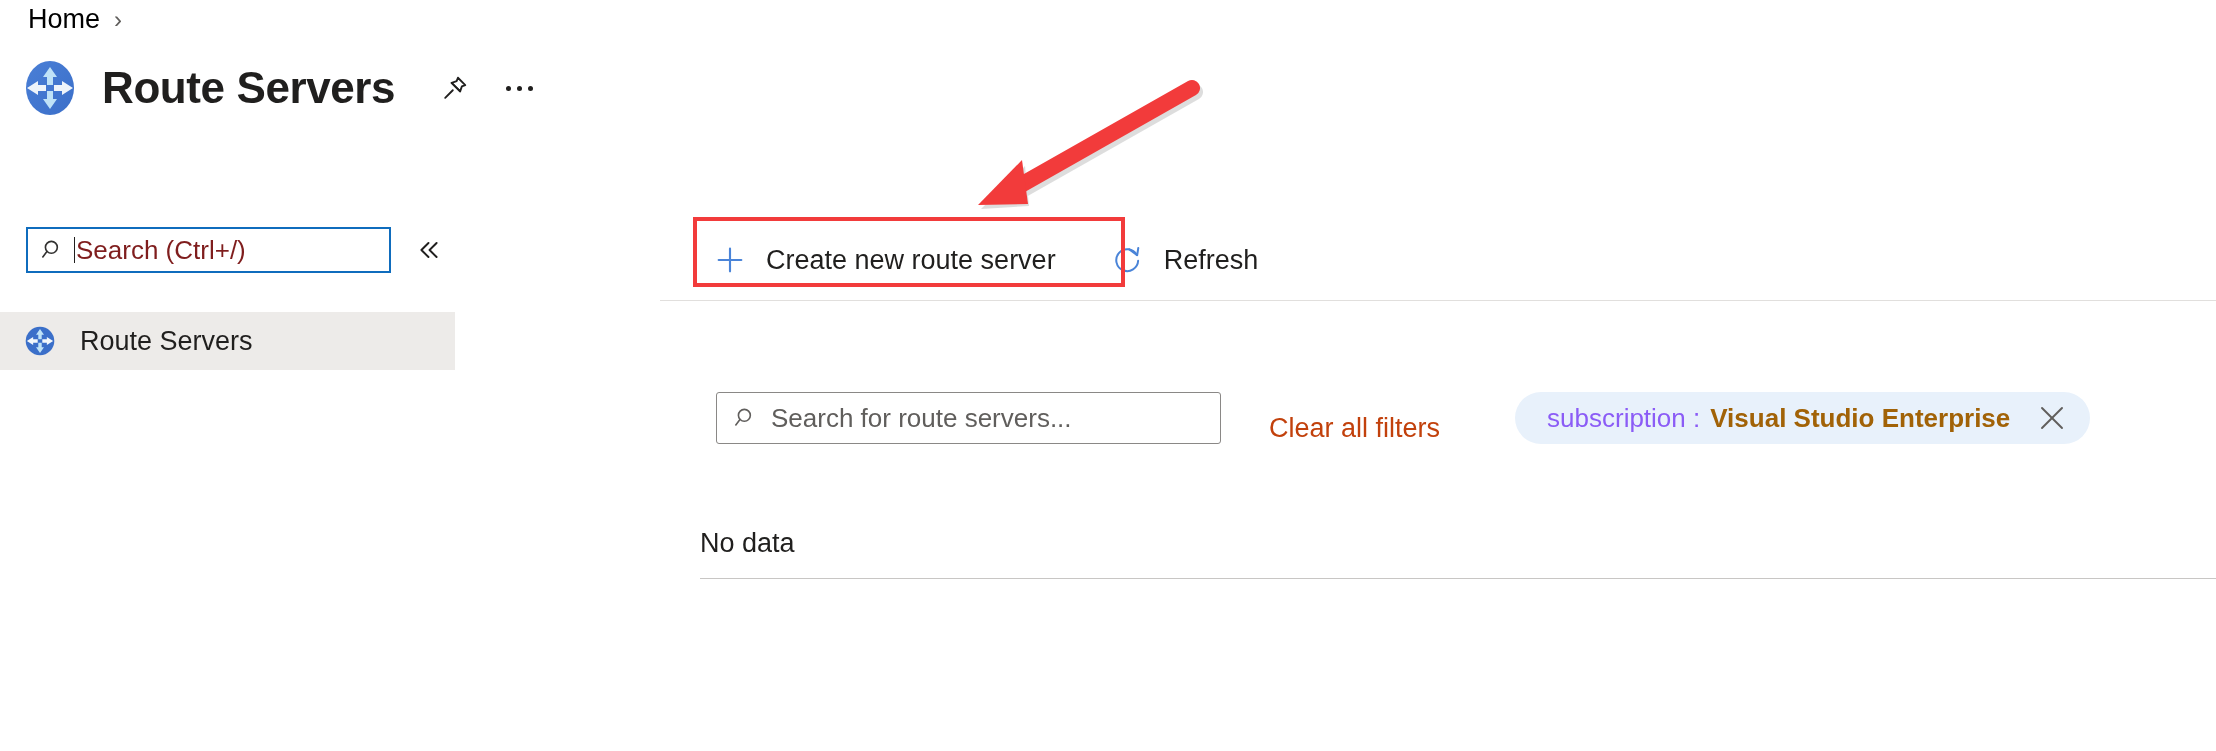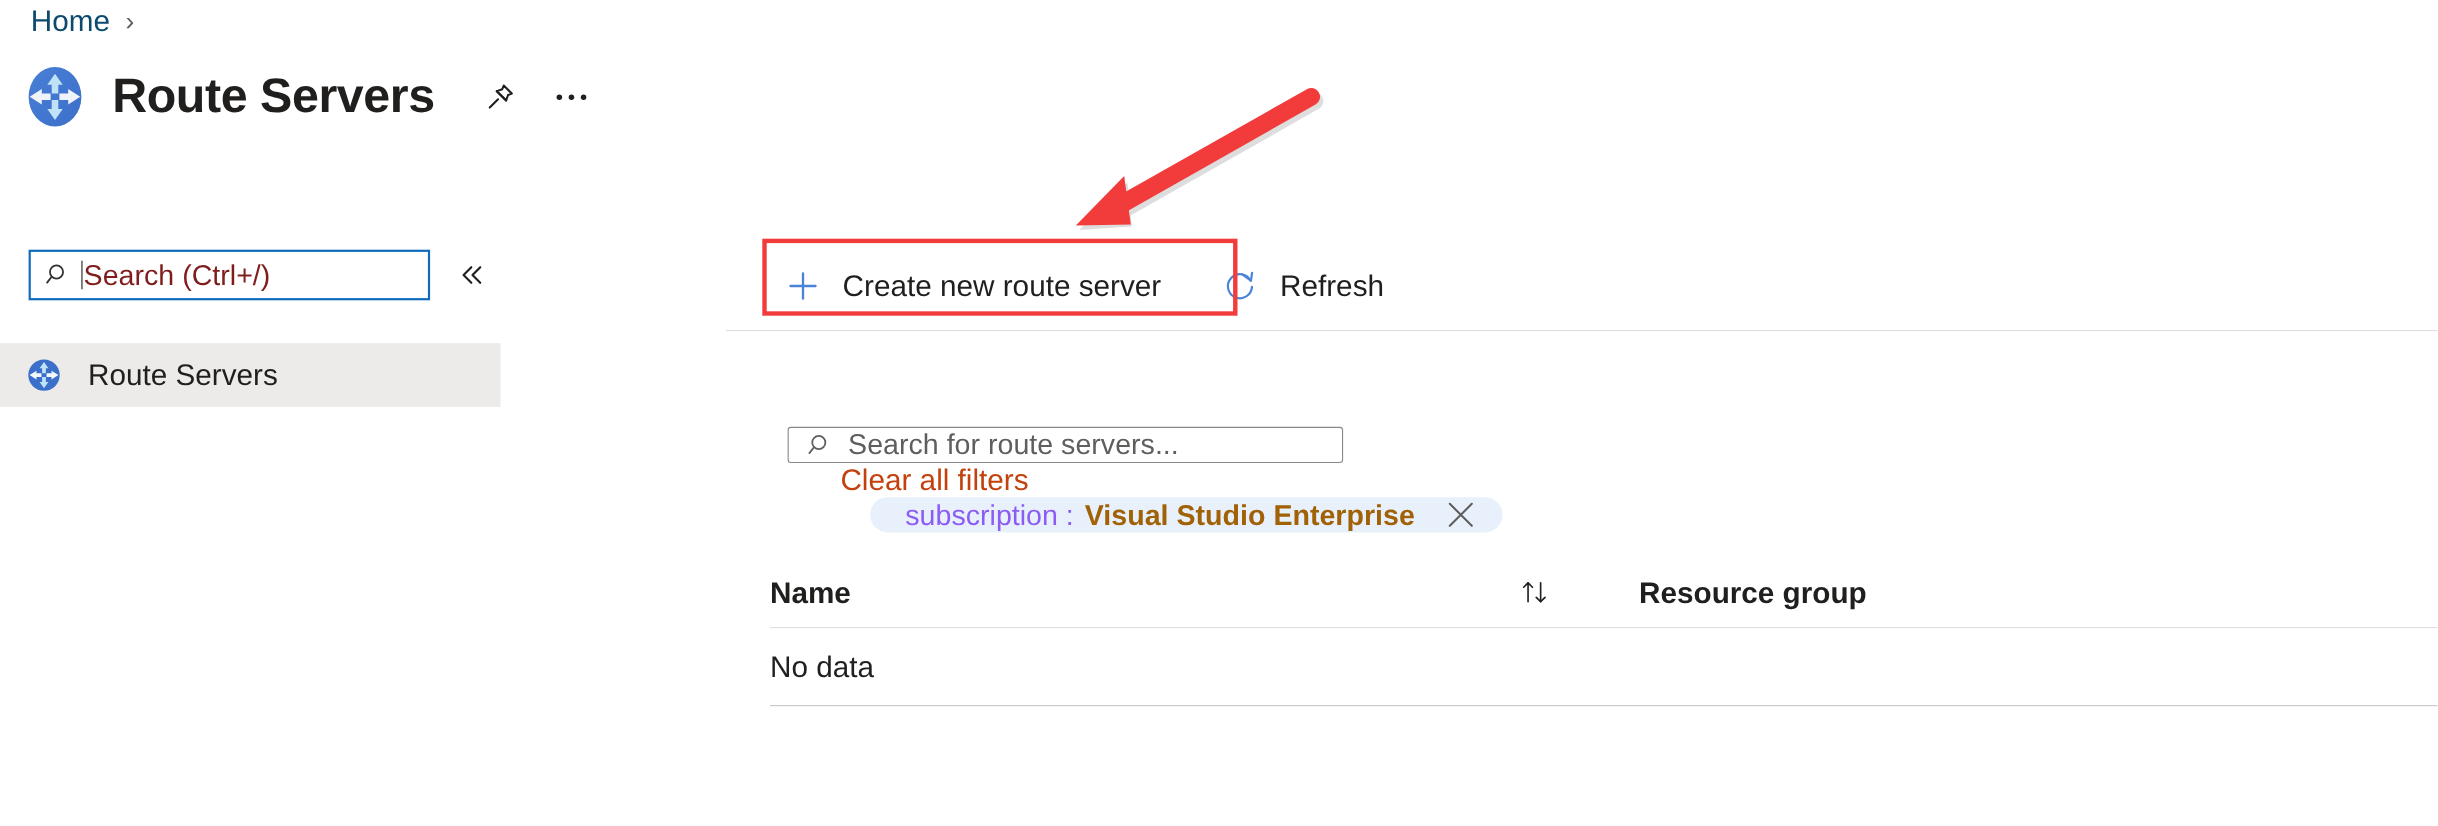--- a/index.html
+++ b/index.html
@@ -22,21 +22,21 @@
     position: absolute;
     left: 28px;
     top: 6px;
     display: flex;
     align-items: center;
     gap: 14px;
     font-size: 27px;
     line-height: 1;
   }
   #breadcrumb .crumb-link {
-    color: #0c4a6e;
+    color: #000000;
     cursor: pointer;
   }
   #breadcrumb .crumb-sep {
     color: #605e5c;
     font-size: 24px;
     font-weight: 300;
   }
 
   
   #title-row {
@@ -209,22 +209,21 @@
     background: #e1dfdd;
   }
 
   
   #filter-row {
     position: absolute;
     left: 716px;
     top: 388px;
     height: 56px;
     display: flex;
-    align-items: flex-start;
-    flex-direction: column;
+    align-items: flex-end;
   }
   #list-search-wrap {
     width: 505px;
     height: 52px;
     border: 1px solid #8a8886;
     border-radius: 3px;
     background: #ffffff;
     display: flex;
     align-items: center;
     box-sizing: border-box;
@@ -468,32 +467,20 @@
     <span id="pill-close">
       <svg viewBox="0 0 24 24" width="30" height="30" xmlns="http://www.w3.org/2000/svg" stroke="#605e5c" stroke-width="1.5" stroke-linecap="round">
         <line x1="4" y1="4" x2="20" y2="20"></line>
         <line x1="20" y1="4" x2="4" y2="20"></line>
       </svg>
     </span>
   </div>
 </div>
 
 <div id="table">
-  <div id="table-header">
-    <span class="th" id="th-name">Name</span>
-    <span class="th" id="th-sort">
-      <svg viewBox="0 0 28 24" width="32" height="30" xmlns="http://www.w3.org/2000/svg" fill="none" stroke="#201f1e" stroke-width="1.3" stroke-linecap="round" stroke-linejoin="round">
-        <line x1="8" y1="4" x2="8" y2="19"></line>
-        <polyline points="4.5,7.5 8,4 11.5,7.5"></polyline>
-        <line x1="18" y1="19" x2="18" y2="4"></line>
-        <polyline points="14.5,15.5 18,19 21.5,15.5"></polyline>
-      </svg>
-    </span>
-    <span class="th" id="th-group">Resource group</span>
-  </div>
   <div id="table-row-nodata">
     <span id="cell-nodata">No data</span>
   </div>
 </div>
 
 <div id="annotation-box"></div>
 <svg id="annotation-arrow" viewBox="0 0 250 165" xmlns="http://www.w3.org/2000/svg">
   <g transform="translate(3,4)" opacity="0.28">
     <path d="M232 38 L52 140" stroke="#888888" stroke-width="16" stroke-linecap="round" fill="none"></path>
     <path d="M18 155 L62 112 L66 152 Z" fill="#888888"></path>

